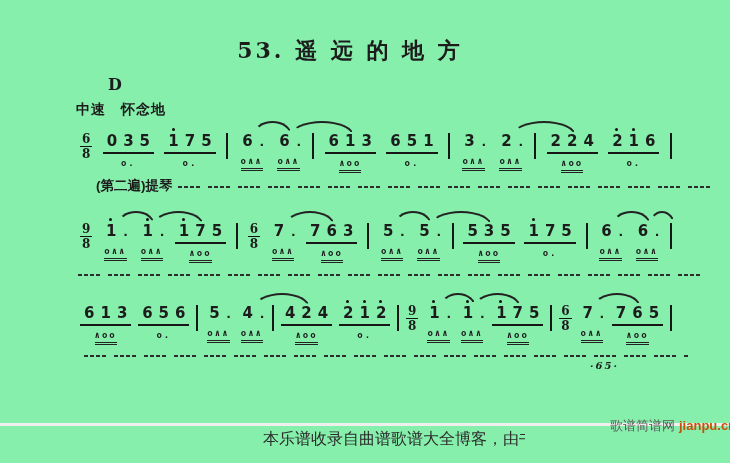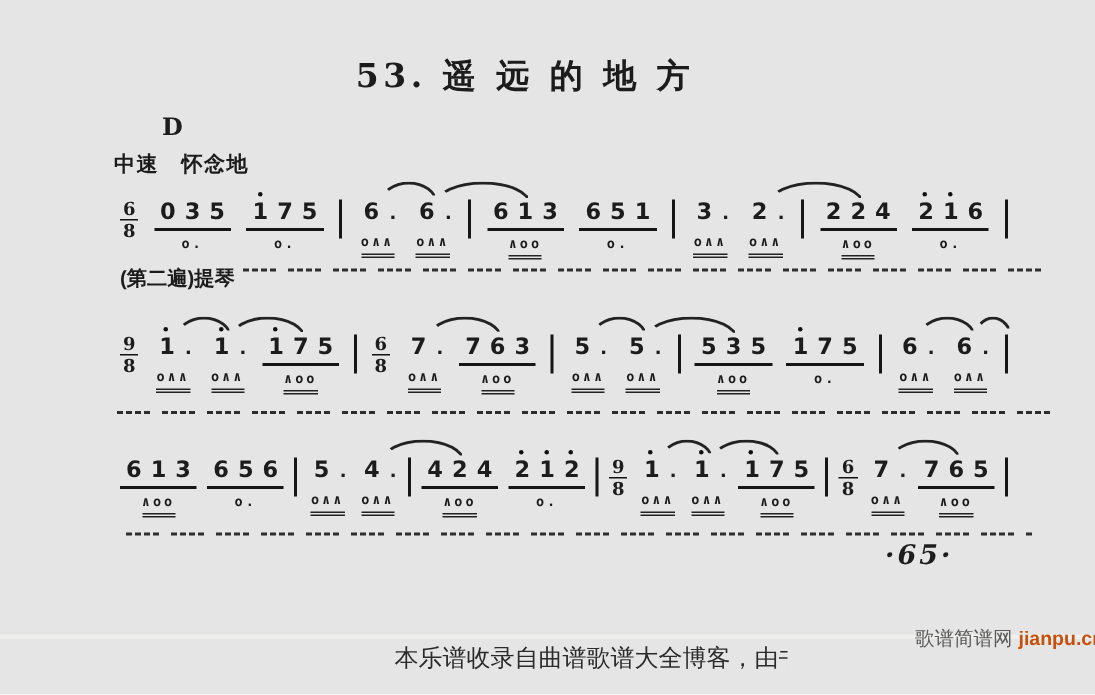--- a/index.html
+++ b/index.html
@@ -1,16 +1,16 @@
 <!DOCTYPE html>
 <html><head>
 <meta charset="utf-8">
 <style>
   html,body{margin:0;padding:0;background:#ffffff;}
-  .page{position:relative;width:730px;height:463px;background:#e5e5e5;overflow:hidden;
+  .page{position:relative;width:730px;height:463px;background:#86efac;overflow:hidden;
         font-family:"Liberation Sans",sans-serif;color:#1c1c1c;}
   .title{position:absolute;top:36px;left:0;right:30px;text-align:center;
          font-family:"DejaVu Serif",serif;font-weight:bold;font-size:22px;letter-spacing:3px;}
   .key{position:absolute;left:108px;top:75px;font-weight:bold;font-size:16px;
        font-family:"DejaVu Serif",serif;}
   .composer{position:absolute;right:74px;top:79px;font-weight:bold;font-size:14px;}
   .tempo{position:absolute;left:76px;top:101px;font-weight:bold;font-size:14px;letter-spacing:1px;}
   .score-line{position:absolute;left:80px;width:592px;height:58px;}
   .line1{top:116px;} .line2{top:206px;} .line3{top:288px;}
   .cells{display:flex;justify-content:space-between;align-items:flex-start;padding-top:16px;}
@@ -28,27 +28,27 @@
   .barline{width:2px;height:26px;background:#161616;margin-top:1px;}
   .timesig{display:flex;flex-direction:column;align-items:center;font-weight:bold;
            font-size:12px;line-height:1;margin-top:1px;font-family:"DejaVu Serif",serif;}
   .tstop{border-bottom:1.5px solid #111;padding:0 2px 1px;margin-bottom:1px;display:inline-block;}
   .tsbot{display:inline-block;}
   .slur{position:absolute;top:5px;height:11px;border:2px solid transparent;border-top-color:#222;
         border-radius:50%/100% 100% 0 0;}
   .dashes{height:2px;background:repeating-linear-gradient(90deg,#2d2d2d 0 4px,transparent 4px 6px,
           #2d2d2d 6px 10px,transparent 10px 12px,#2d2d2d 12px 16px,transparent 16px 18px,
           #2d2d2d 18px 22px,transparent 22px 30px);}
-  .tiqin-row{position:absolute;top:177px;left:80px;width:618px;display:flex;align-items:flex-start;}
+  .tiqin-row{position:absolute;top:177px;left:96px;width:618px;display:flex;align-items:center;}
   .tiqin-label{font-weight:bold;font-size:13.5px;white-space:nowrap;margin-right:5px;}
   .tiqin-row .dashes{flex:1;margin-top:2px;}
   .dashrow2{position:absolute;top:274px;left:78px;width:627px;}
   .dashrow3{position:absolute;top:355px;left:84px;width:606px;}
   .pagenum{position:absolute;top:360px;left:590px;font-family:"DejaVu Serif",serif;
-           font-style:italic;font-weight:bold;font-size:18px;letter-spacing:2px;}
+           font-style:italic;font-weight:bold;font-size:10px;letter-spacing:2px;}
   .scan-edge{position:absolute;top:423px;left:0;width:730px;height:3px;background:#efefed;}
   .footer-note{position:absolute;top:429px;left:263px;width:262px;overflow:hidden;
                white-space:nowrap;font-size:16px;color:#2b2b2b;}
   .watermark{position:absolute;top:417px;left:578px;font-size:13px;white-space:nowrap;margin-left:32px;}
   .wm-site{color:#5a5a5a;}
   .wm-url{color:#c8500a;font-weight:bold;margin-left:4px;}
 </style>
 </head>
 <body>
 

